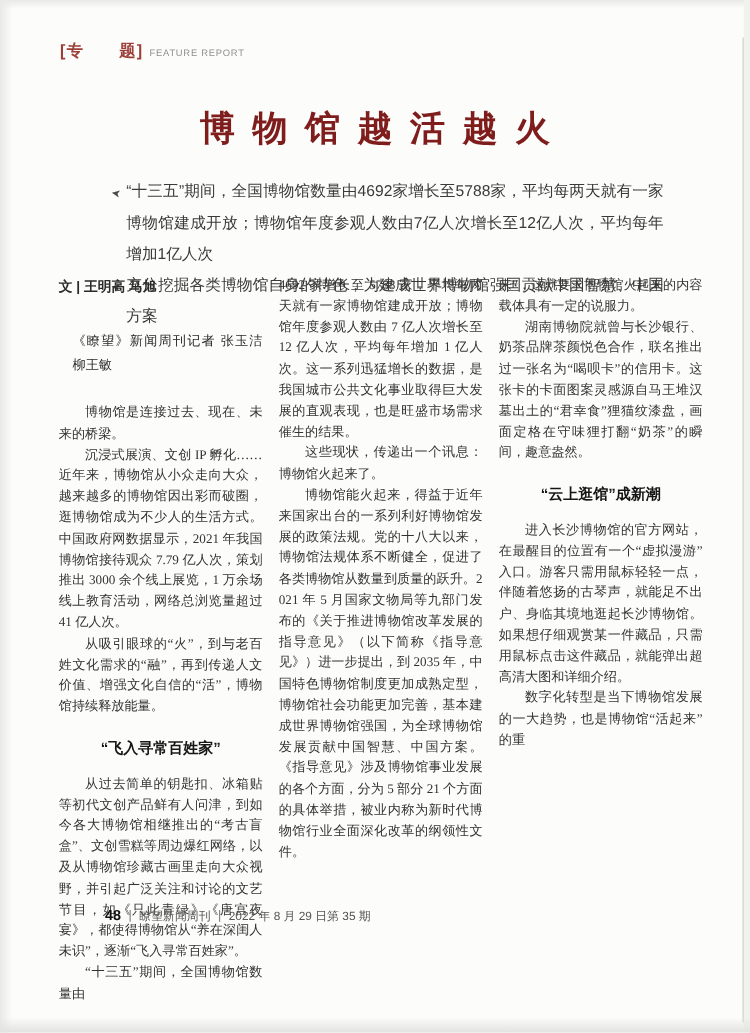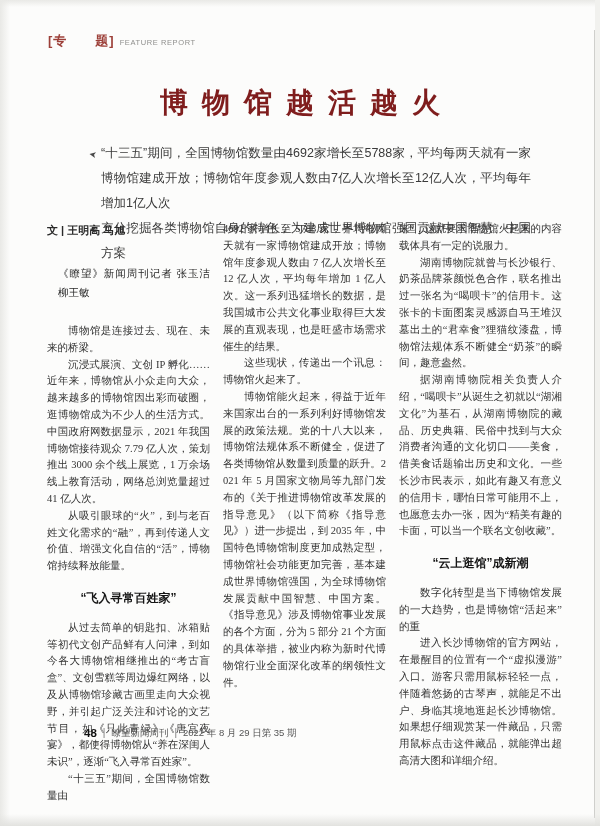--- a/index.html
+++ b/index.html
@@ -120,25 +120,24 @@
     <div class="col">
       <div>
           <div class="para noindent">4692 家增长至 5788 家，平均每两天就有一家博物馆建成开放；博物馆年度参观人数由 7 亿人次增长至 12 亿人次，平均每年增加 1 亿人次。这一系列迅猛增长的数据，是我国城市公共文化事业取得巨大发展的直观表现，也是旺盛市场需求催生的结果。</div>
           <div class="para">这些现状，传递出一个讯息：博物馆火起来了。</div>
           <div class="para">博物馆能火起来，得益于近年来国家出台的一系列利好博物馆发展的政策法规。党的十八大以来，博物馆法规体系不断健全，促进了各类博物馆从数量到质量的跃升。2021 年 5 月国家文物局等九部门发布的《关于推进博物馆改革发展的指导意见》（以下简称《指导意见》）进一步提出，到 2035 年，中国特色博物馆制度更加成熟定型，博物馆社会功能更加完善，基本建成世界博物馆强国，为全球博物馆发展贡献中国智慧、中国方案。《指导意见》涉及博物馆事业发展的各个方面，分为 5 部分 21 个方面的具体举措，被业内称为新时代博物馆行业全面深化改革的纲领性文件。</div>
         </div>
     </div>
     <div class="col">
       <div>
           <div class="para noindent">来”，这就要求博物馆火起来的内容载体具有一定的说服力。</div>
-          <div class="para">湖南博物院就曾与长沙银行、奶茶品牌茶颜悦色合作，联名推出过一张名为“喝呗卡”的信用卡。这张卡的卡面图案灵感源自马王堆汉墓出土的“君幸食”狸猫纹漆盘，博物馆法规体系不断健全“奶茶”的瞬间，趣意盎然。</div>
-          <div class="para">据湖南博物院相关负责人介绍，“喝呗卡”从诞生之初就以“湖湘文化”为基石，从湖南博物院的藏品、历史典籍、民俗中找到与大众消费者沟通的文化切口——美食，借美食话题输出历史和文化。一些长沙市民表示，如此有趣又有意义的信用卡，哪怕日常可能用不上，也愿意去办一张，因为“精美有趣的卡面，可以当一个联名文创收藏”。</div>
+          <div class="para">湖南博物院就曾与长沙银行、奶茶品牌茶颜悦色合作，联名推出过一张名为“喝呗卡”的信用卡。这张卡的卡面图案灵感源自马王堆汉墓出土的“君幸食”狸猫纹漆盘，画面定格在守味狸打翻“奶茶”的瞬间，趣意盎然。</div>
           <div class="col-heading">“云上逛馆”成新潮</div>
+          <div class="para">进入长沙博物馆的官方网站，在最醒目的位置有一个“虚拟漫游”入口。游客只需用鼠标轻轻一点，伴随着悠扬的古琴声，就能足不出户、身临其境地逛起长沙博物馆。如果想仔细观赏某一件藏品，只需用鼠标点击这件藏品，就能弹出超高清大图和详细介绍。</div>
           <div class="para">数字化转型是当下博物馆发展的一大趋势，也是博物馆“活起来”的重</div>
-          <div class="para">进入长沙博物馆的官方网站，在最醒目的位置有一个“虚拟漫游”入口。游客只需用鼠标轻轻一点，伴随着悠扬的古琴声，就能足不出户、身临其境地逛起长沙博物馆。如果想仔细观赏某一件藏品，只需用鼠标点击这件藏品，就能弹出超高清大图和详细介绍。</div>
         </div>
     </div>
   </div>
 
   <div class="footer">
     <span class="pageno">48</span>
     <span class="sep">|</span>
     <span>瞭望新闻周刊</span>
     <span class="sep">|</span>
     <span>2022 年 8 月 29 日第 35 期</span>

